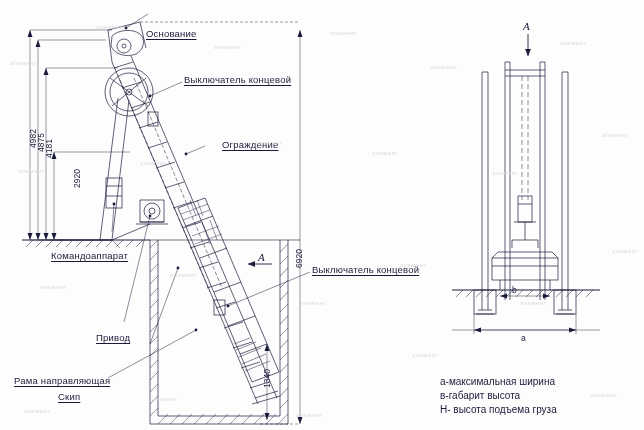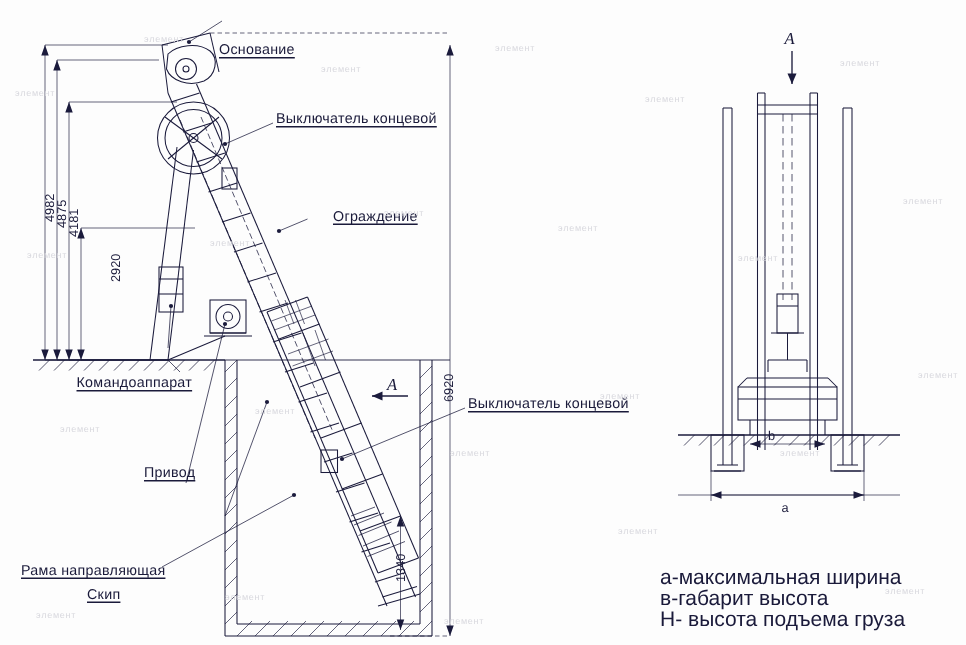--- a/index.html
+++ b/index.html
@@ -45,21 +45,21 @@
     color: #1a1a3a;
     white-space: nowrap;
   }
   .dim.vert {
     transform: rotate(-90deg);
     transform-origin: left top;
   }
   .legend {
     position: absolute;
     font-family: "Liberation Sans", sans-serif;
-    font-size: 14px;
+    font-size: 10px;
     color: #1a1a3a;
     white-space: nowrap;
   }
   .secmark {
     position: absolute;
     font-family: "Liberation Serif", serif;
     font-size: 11px;
     font-style: italic;
     color: #1a1a3a;
   }
@@ -386,21 +386,21 @@
         <circle cx="196" cy="330" r="1.4"></circle>
         <circle cx="228" cy="306" r="1.4"></circle>
       </g>
     </g>
   </svg>
 
   <div class="lbl u" style="left:146px; top:4px;margin-top:24px;">Основание</div>
   <div class="lbl u" style="left:184px; top:74px;">Выключатель концевой</div>
   <div class="lbl u" style="left:222px; top:139px;">Ограждение</div>
   <div class="lbl u" style="left:26px; top:250px;padding-left:25px;">Командоаппарат</div>
-  <div class="lbl u" style="left:96px; top:310px;">Привод</div>
+  <div class="lbl u" style="left:96px; top:332px;">Привод</div>
   <div class="lbl u" style="left:14px; top:339px;margin-top:36px;">Рама направляющая</div>
   <div class="lbl u" style="left:58px; top:391px;">Скип</div>
   <div class="lbl u" style="left:312px; top:264px;">Выключатель концевой</div>
 
   <div class="dim vert" style="left:28px; top:148px;">4982</div>
   <div class="dim vert" style="left:36px; top:152px;">4875</div>
   <div class="dim vert" style="left:44px; top:158px;">4181</div>
   <div class="dim vert" style="left:72px; top:188px;">2920</div>
   <div class="dim vert" style="left:294px; top:268px;">6920</div>
   <div class="dim vert" style="left:262px; top:388px;">1340</div>

